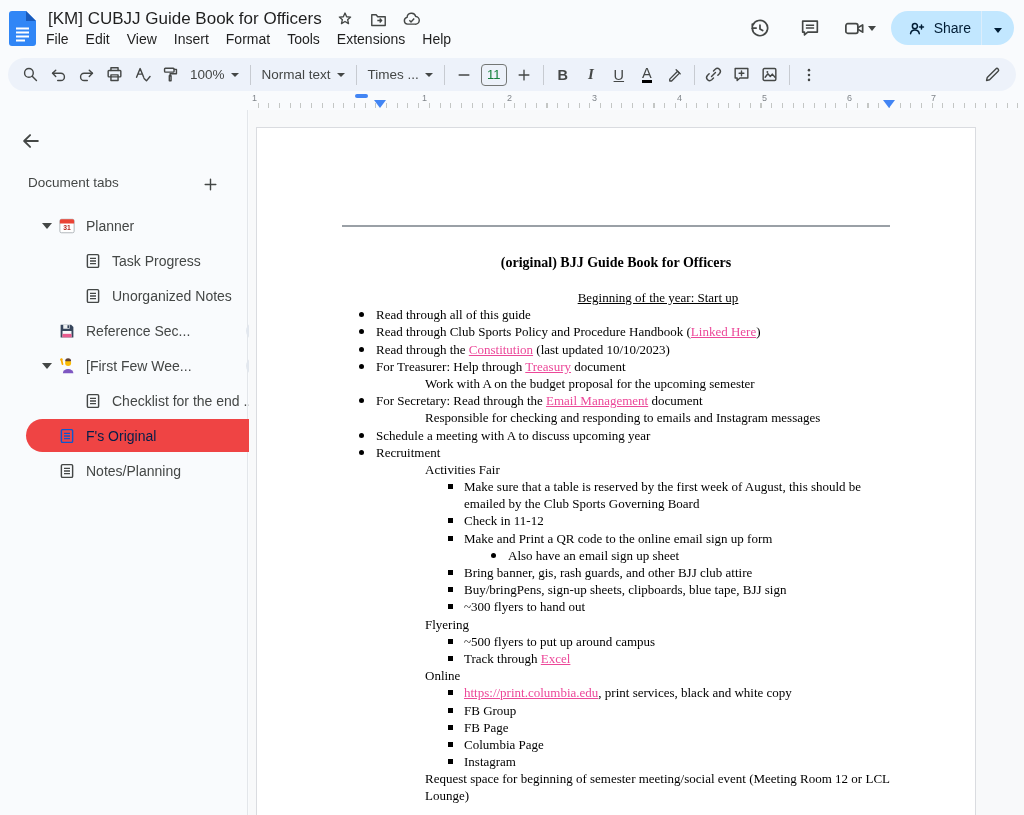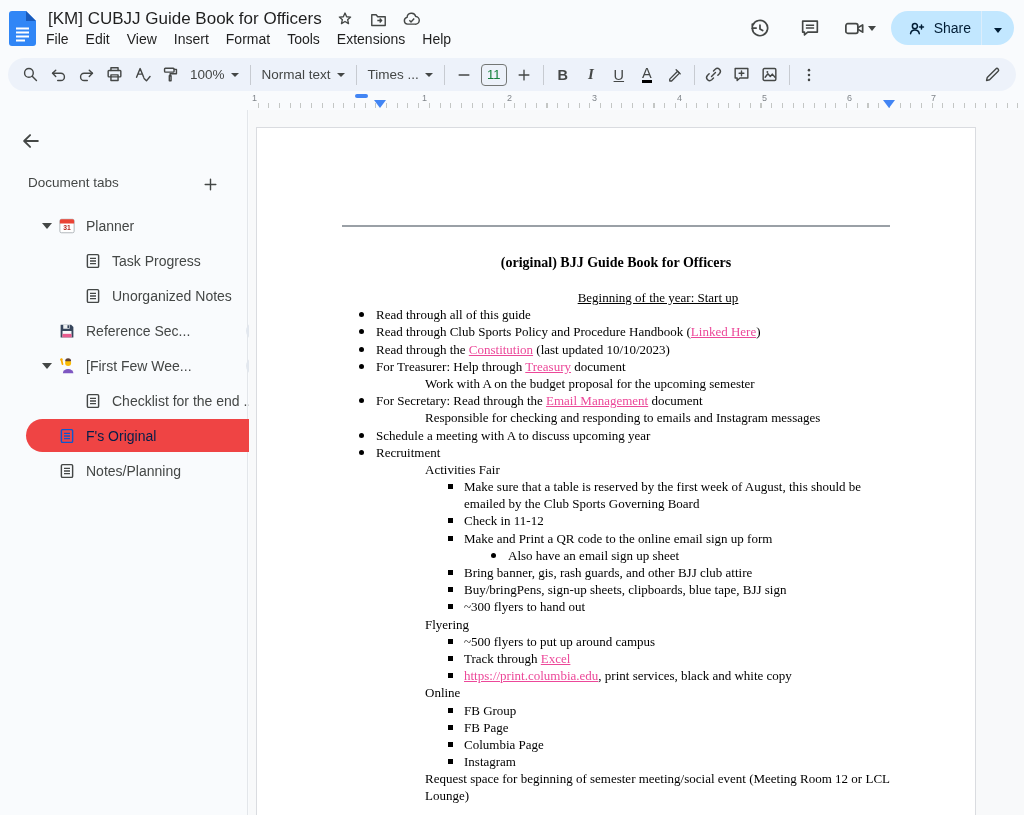--- a/index.html
+++ b/index.html
@@ -466,22 +466,22 @@
             <div class="dl l2c"><span class="seg">emailed by the Club Sports Governing Board</span></div>
             <div class="dl l2"><span class="blt s"></span><span class="seg">Check in 11-12</span></div>
             <div class="dl l2"><span class="blt s"></span><span class="seg">Make and Print a QR code to the online email sign up form</span></div>
             <div class="dl l3"><span class="blt d"></span><span class="seg">Also have an email sign up sheet</span></div>
             <div class="dl l2"><span class="blt s"></span><span class="seg">Bring banner, gis, rash guards, and other BJJ club attire</span></div>
             <div class="dl l2"><span class="blt s"></span><span class="seg">Buy/bringPens, sign-up sheets, clipboards, blue tape, BJJ sign</span></div>
             <div class="dl l2"><span class="blt s"></span><span class="seg">~300 flyers to hand out</span></div>
             <div class="dl l2t"><span class="seg">Flyering</span></div>
             <div class="dl l2"><span class="blt s"></span><span class="seg">~500 flyers to put up around campus</span></div>
             <div class="dl l2"><span class="blt s"></span><span class="seg">Track through </span><span class="seg link">Excel</span></div>
+            <div class="dl l2t"><span class="seg">Online</span></div>
             <div class="dl l2"><span class="blt s"></span><span class="seg link">https://print.columbia.edu</span><span class="seg">, print services, black and white copy</span></div>
-            <div class="dl l2t"><span class="seg">Online</span></div>
             <div class="dl l2"><span class="blt s"></span><span class="seg">FB Group</span></div>
             <div class="dl l2"><span class="blt s"></span><span class="seg">FB Page</span></div>
             <div class="dl l2"><span class="blt s"></span><span class="seg">Columbia Page</span></div>
             <div class="dl l2"><span class="blt s"></span><span class="seg">Instagram</span></div>
             <div class="dl l2t"><span class="seg">Request space for beginning of semester meeting/social event (Meeting Room 12 or LCL</span></div>
             <div class="dl l2t"><span class="seg">Lounge)</span></div>
           </div>
       </div>
     </div>
   </div>

